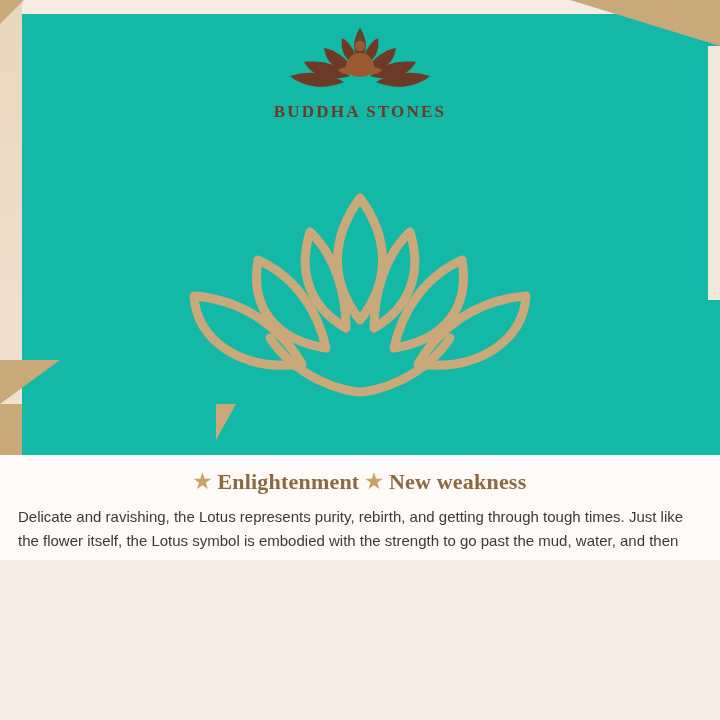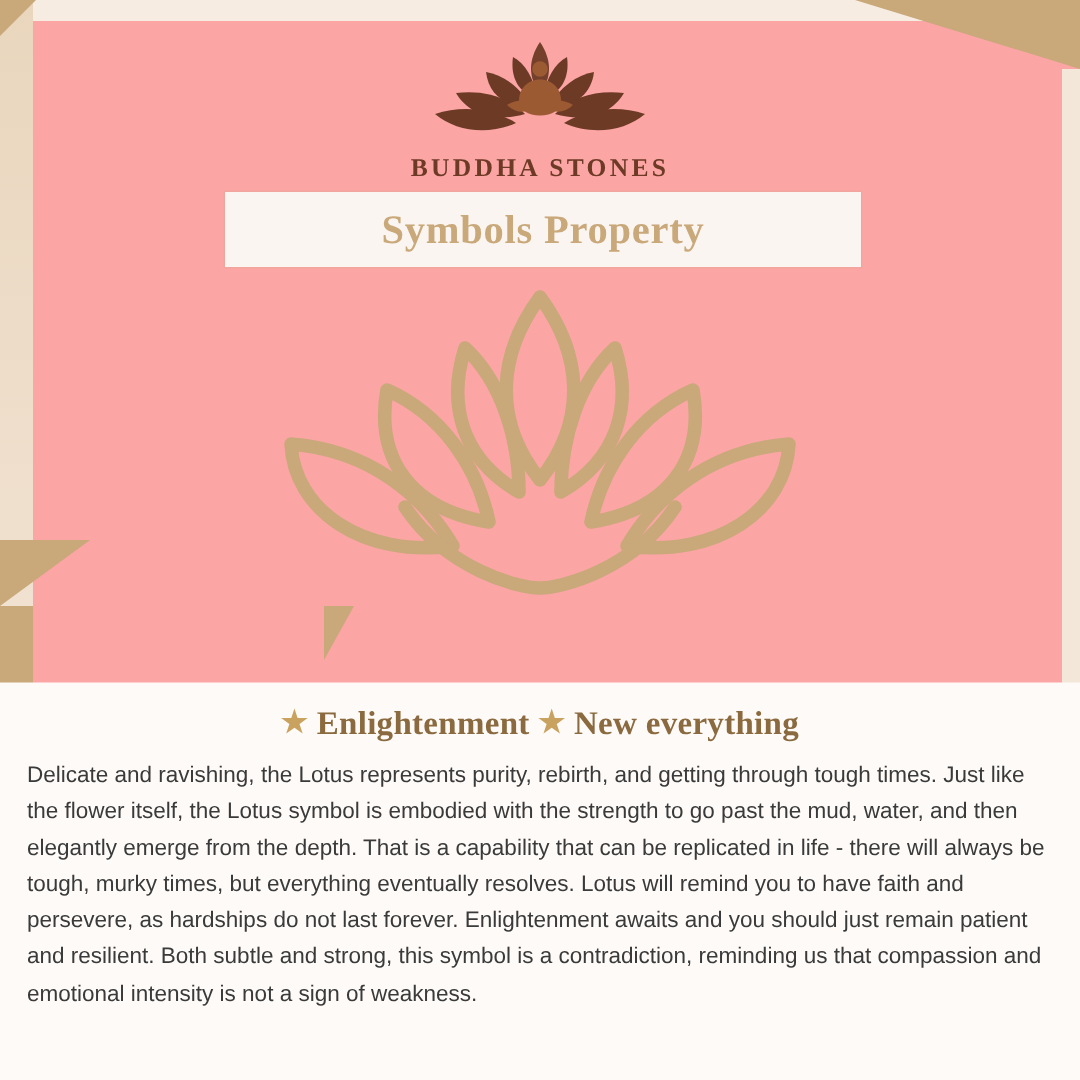--- a/index.html
+++ b/index.html
@@ -9,22 +9,22 @@
   body {
     width: 720px;
     height: 720px;
     font-family: "Liberation Sans", sans-serif;
     background: #f6eee6;
     overflow: hidden;
   }
   .page {
     position: relative;
     width: 720px;
-    height: 720px;
-    background: #fca5a5;
+    height: 560px;
+    background: #14b8a6;
     overflow: hidden;
   }
 
   
   .corner {
     position: absolute;
     width: 0;
     height: 0;
     border-style: solid;
   }
@@ -220,23 +220,20 @@
       <g fill="#9c5a33">
         <circle cx="80" cy="20" r="5.2"></circle>
         <path d="M80 27 C72 27 66 33 66 41 C66 47 72 51 80 51 C88 51 94 47 94 41 C94 33 88 27 80 27 Z"></path>
         <path d="M58 44 C64 40 72 40 78 44 C72 50 64 50 58 44 Z"></path>
         <path d="M102 44 C96 40 88 40 82 44 C88 50 96 50 102 44 Z"></path>
       </g>
     </svg>
     <div class="brand">BUDDHA STONES</div>
   </div>
 
-  <div class="title-bar">
-    <div class="title">Symbols Property</div>
-  </div>
 
   <div class="lotus-art">
     <svg width="420" height="215" viewBox="0 0 420 215">
       <g fill="none" stroke="#c9a87a" stroke-width="9" stroke-linejoin="round" stroke-linecap="round">
 
         <path d="M210 10 C182 48 178 92 210 132 C242 92 238 48 210 10 Z"></path>
 
         <path d="M160 44 C148 82 158 118 196 140 C196 104 184 66 160 44 Z"></path>
         <path d="M260 44 C272 82 262 118 224 140 C224 104 236 66 260 44 Z"></path>
 
@@ -251,18 +248,18 @@
     </svg>
   </div>
 
   <div class="ribbon-tail"></div>
 
   <div class="body-panel">
     <div class="headline">
       <span class="star">★</span>
       <span class="hl-part">Enlightenment</span>
       <span class="star">★</span>
-      <span class="hl-part">New everything</span>
+      <span class="hl-part">New weakness</span>
     </div>
     <div class="paragraph">Delicate and ravishing, the Lotus represents purity, rebirth, and getting through tough times. Just like the flower itself, the Lotus symbol is embodied with the strength to go past the mud, water, and then elegantly emerge from the depth. That is a capability that can be replicated in life - there will always be tough, murky times, but everything eventually resolves. Lotus will remind you to have faith and persevere, as hardships do not last forever. Enlightenment awaits and you should just remain patient and resilient. Both subtle and strong, this symbol is a contradiction, reminding us that compassion and emotional intensity is not a sign of weakness.</div>
   </div>
 
 </div>
 
 </body></html>

